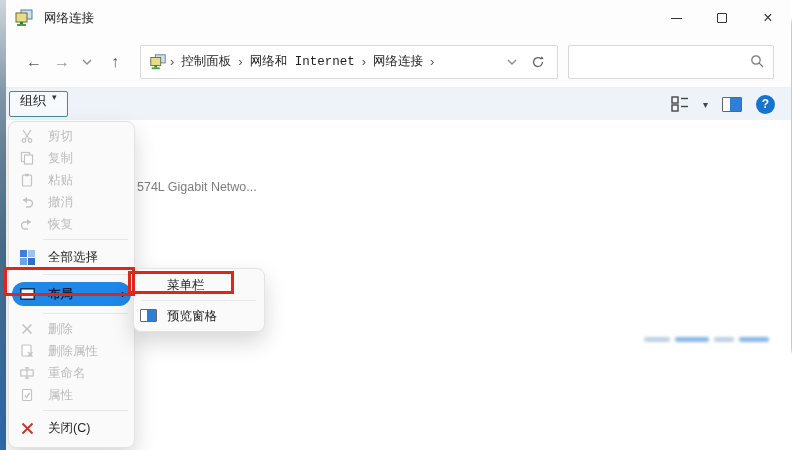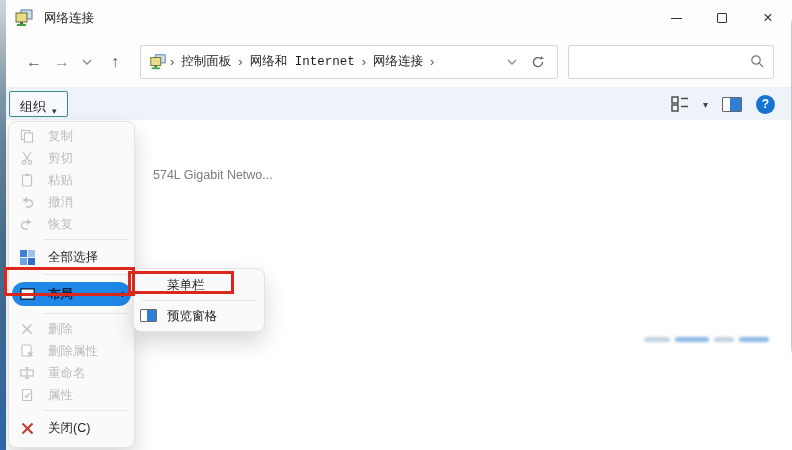--- a/index.html
+++ b/index.html
@@ -41,31 +41,31 @@
   .searchbox { margin-left:10px; width:206px; height:34px; border:1px solid #d8d8d8;
     background:#fff; border-radius:2px; position:relative; }
   .searchbox input { position:absolute; inset:0; border:0; outline:0; padding:0 30px 0 8px;
     font-size:12px; background:transparent; font-family:inherit; }
   .search-icon { position:absolute; right:8px; top:8px; }
 
   
   .toolbar { position:absolute; left:0; top:88px; right:0; height:32px; background:#eef3f9;
     display:flex; align-items:center; }
   .organize-btn { margin-left:3px; height:26px; padding:0 10px; background:#f7fafc;
-    border:1px solid #3e8d8f; border-radius:2px; display:flex; align-items:flex-end; gap:6px;
+    border:1px solid #3e8d8f; border-radius:2px; display:flex; align-items:flex-start; gap:6px;
     font-size:13px; color:#222; }
   .organize-caret { font-size:9px; color:#333; }
   .toolbar-right { margin-left:auto; display:flex; align-items:center; gap:14px; margin-right:16px; }
   .view-caret { font-size:10px; color:#444; }
   .help-btn { width:19px; height:19px; border-radius:50%; background:#1773cf; color:#fff;
     font-size:12px; font-weight:bold; display:flex; align-items:center; justify-content:center; }
 
   
   .content { position:absolute; left:0; top:120px; right:0; bottom:0; background:#fff; }
-  .net-item-text { position:absolute; left:131px; top:48px; font-size:12.5px; color:#7d7d7d;margin-left:16px; }
+  .net-item-text { position:absolute; left:131px; top:60px; font-size:12.5px; color:#7d7d7d; }
 
   
   .menu { position:absolute; left:2px; top:121px; width:127px; height:327px; background:#fafafa;
     border:1px solid #e3e3e3; border-radius:8px; box-shadow:0 10px 22px rgba(0,0,0,.16);
     padding-top:3px; z-index:5; }
   .mi { display:flex; align-items:center; height:22px; padding-left:10px; font-size:12.5px;
     color:#1f1f1f; position:relative; }
   .mi .mic { width:16px; height:16px; display:flex; align-items:center; justify-content:center;
     margin-right:13px; color:#8f8f8f; }
   .mi.disabled { color:#bcbcbc; }
@@ -215,36 +215,36 @@
         <i class="wm2"></i>
         <i class="wm3"></i>
         <i class="wm4"></i>
     </div>
   </div>
 
   <div class="menu">
     <div class="mi disabled">
       <span class="mic">
         <svg width="14" height="14" viewBox="0 0 14 14">
-            <rect x="1.5" y="1.5" width="8" height="9" fill="#fff" stroke="currentColor" stroke-width="1.2"></rect>
-            <rect x="4.5" y="4" width="8" height="9" fill="#fff" stroke="currentColor" stroke-width="1.2"></rect>
-          </svg>
-      </span>
-      <span class="mil">复制</span>
-    </div>
-    <div class="mi disabled">
-      <span class="mic">
-        <svg width="14" height="14" viewBox="0 0 14 14">
             <line x1="3" y1="1" x2="9" y2="10" stroke="currentColor" stroke-width="1.2"></line>
             <line x1="11" y1="1" x2="5" y2="10" stroke="currentColor" stroke-width="1.2"></line>
             <circle cx="4" cy="11.5" r="1.8" fill="none" stroke="currentColor" stroke-width="1.2"></circle>
             <circle cx="10" cy="11.5" r="1.8" fill="none" stroke="currentColor" stroke-width="1.2"></circle>
           </svg>
       </span>
       <span class="mil">剪切</span>
+    </div>
+    <div class="mi disabled">
+      <span class="mic">
+        <svg width="14" height="14" viewBox="0 0 14 14">
+            <rect x="1.5" y="1.5" width="8" height="9" fill="#fff" stroke="currentColor" stroke-width="1.2"></rect>
+            <rect x="4.5" y="4" width="8" height="9" fill="#fff" stroke="currentColor" stroke-width="1.2"></rect>
+          </svg>
+      </span>
+      <span class="mil">复制</span>
     </div>
     <div class="mi disabled">
       <span class="mic">
         <svg width="14" height="14" viewBox="0 0 14 14">
             <rect x="2.5" y="2" width="9" height="11" rx="1" fill="none" stroke="currentColor" stroke-width="1.2"></rect>
             <rect x="5" y="0.8" width="4" height="2.4" rx="0.8" fill="currentColor"></rect>
           </svg>
       </span>
       <span class="mil">粘贴</span>
     </div>

